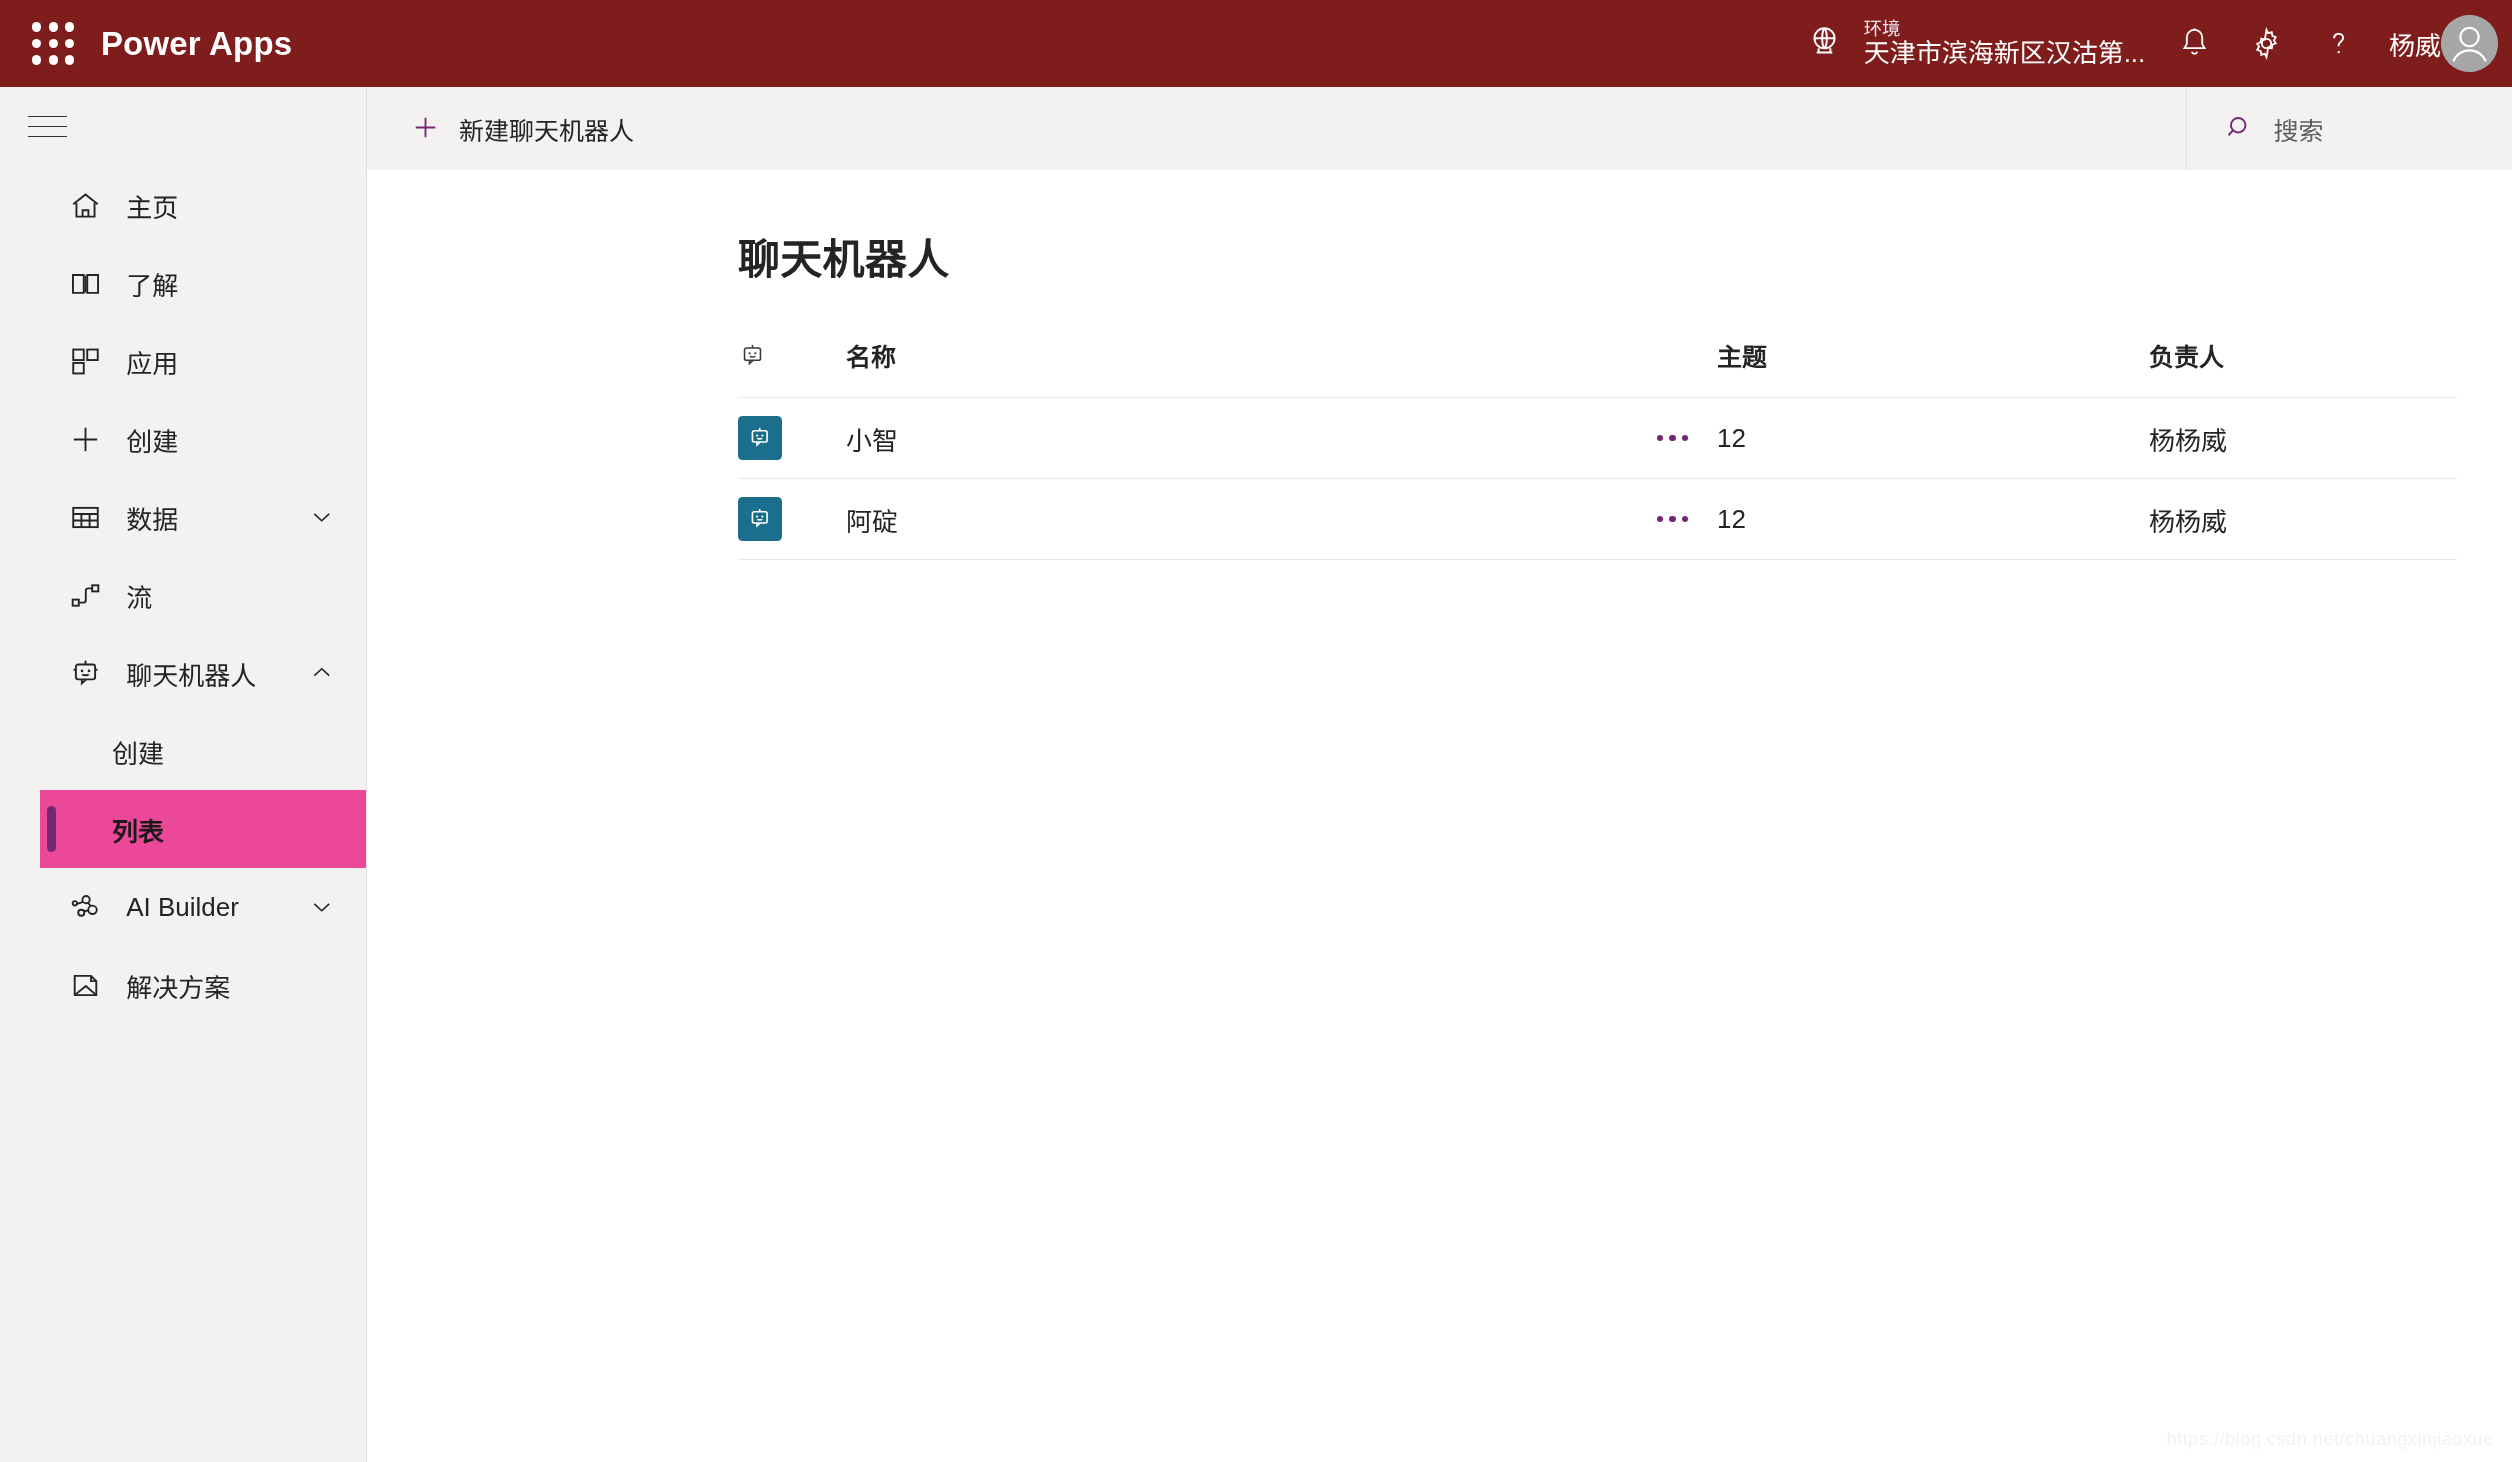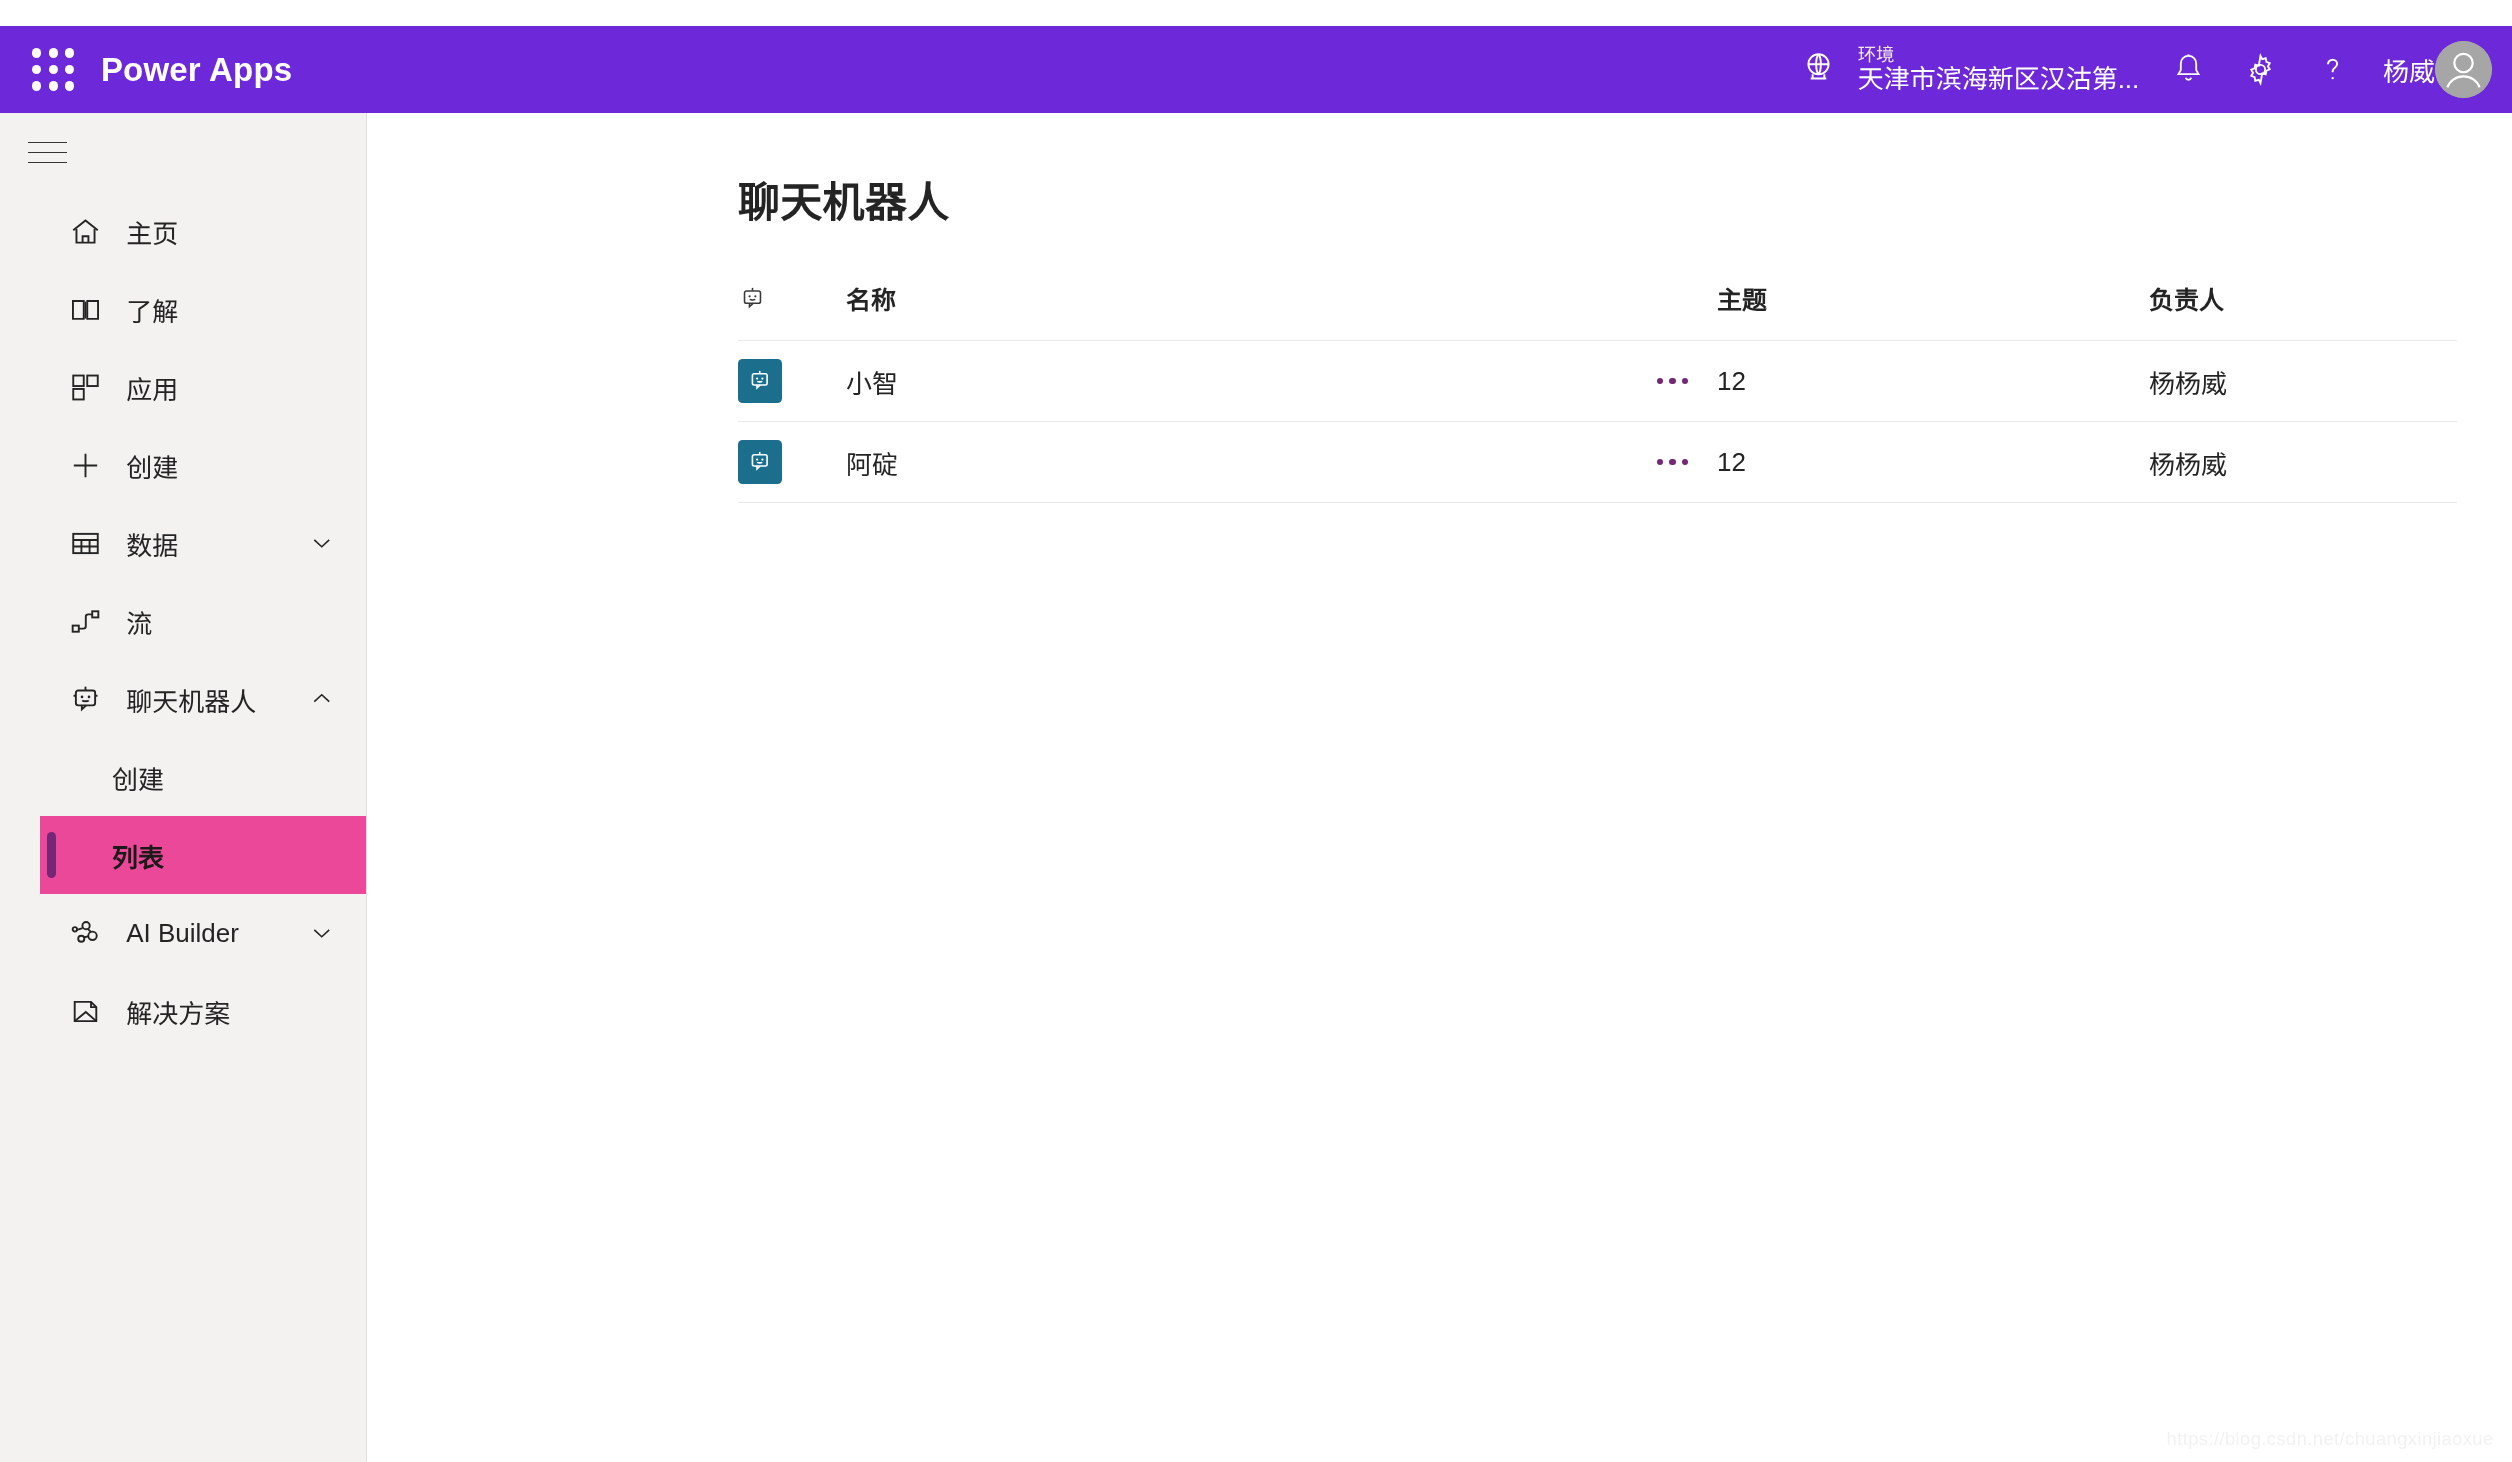--- a/index.html
+++ b/index.html
@@ -19,28 +19,27 @@
     height: 1463px;
     display: flex;
     flex-direction: column;
     position: relative;
   }
 
   
   .topbar {
     height: 87px;
     min-height: 87px;
-    background: #6d28d9;
-    display: flex;
-    align-items: center;
-    padding: 0 20px 0 0;
+    background: #7f1d1d;
+    display: flex;
+    align-items: center;
+    padding: 0 14px 0 0;
     color: #ffffff;
     position: relative;
     z-index: 20;
-    margin-top: 26px;
   }
 
   .waffle {
     width: 77px;
     margin-left: 14.7px;
     display: flex;
     align-items: center;
     justify-content: center;
     height: 87px;
     cursor: pointer;
@@ -597,20 +596,42 @@
             </svg>
           </span>
           <span class="nav-label">解决方案</span>
         </div>
 
       </div>
     </nav>
 
     <main class="content">
 
+      <div class="commandbar">
+        <div class="cmd-left">
+          <div class="cmd-btn">
+            <span>
+              <svg width="31" height="31" viewBox="0 0 24 24" fill="none" stroke="#742774" stroke-width="1.4">
+                <path d="M12 4.4v15.2M4.4 12h15.2"></path>
+              </svg>
+            </span>
+            <span class="cmd-btn-label">新建聊天机器人</span>
+          </div>
+        </div>
+
+        <div class="cmd-search">
+          <span>
+            <svg width="31" height="31" viewBox="0 0 24 24" fill="none" stroke="#742774" stroke-width="1.5">
+              <circle cx="11" cy="10.2" r="5.6"></circle>
+              <path d="M6.9 14.3L3.6 18"></path>
+            </svg>
+          </span>
+          <span class="search-placeholder">搜索</span>
+        </div>
+      </div>
 
       <div class="main-scroll">
 
         <h1 class="page-title">聊天机器人</h1>
 
         <table class="bot-table">
           <colgroup>
             <col class="col-icon">
             <col class="col-name">
             <col class="col-dots">

